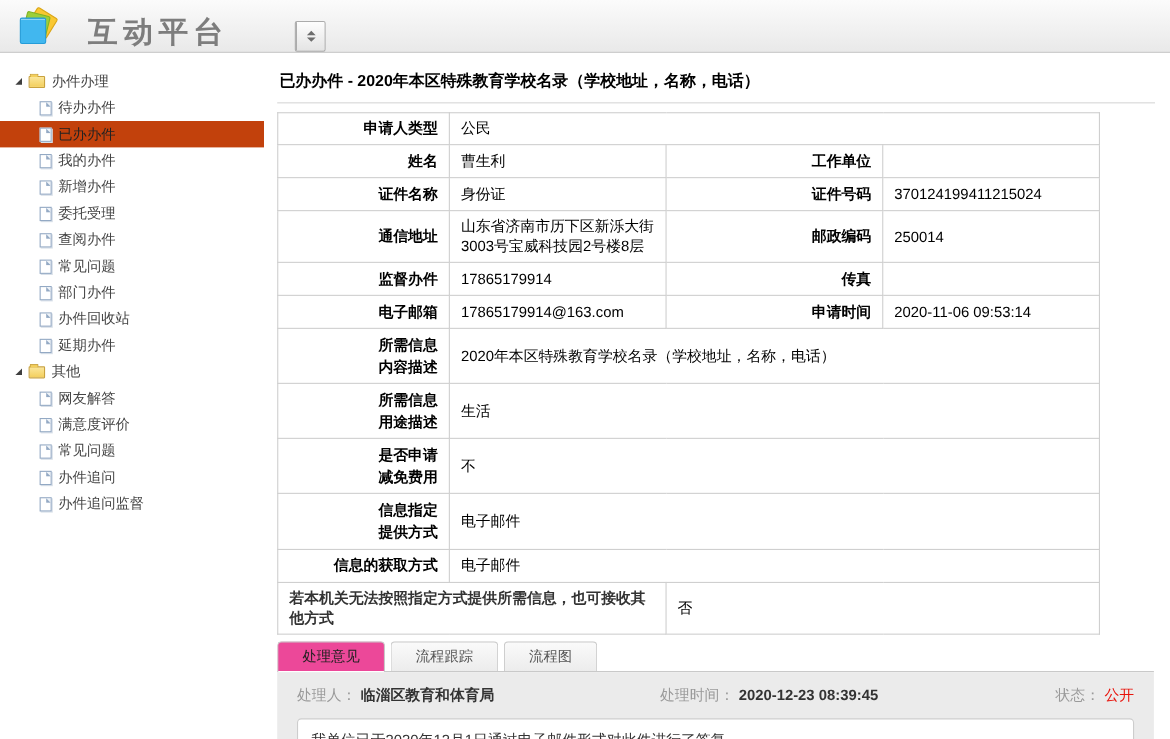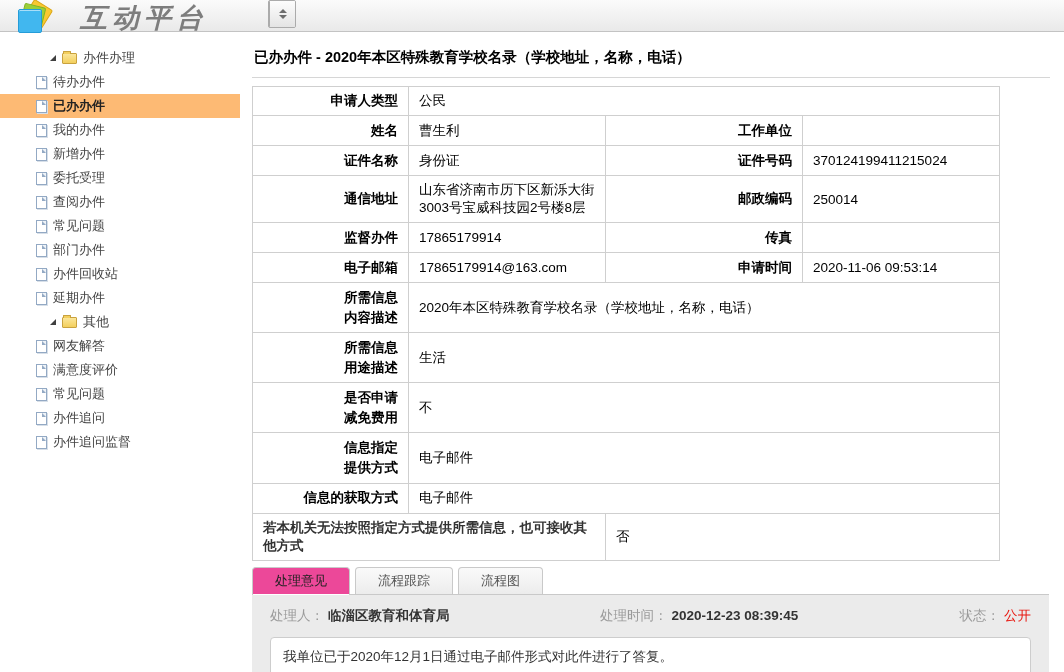--- a/index.html
+++ b/index.html
@@ -1,21 +1,21 @@
 <!DOCTYPE html>
 <html><head>
 <meta charset="utf-8">
 <style>
   * { margin:0; padding:0; box-sizing:border-box; }
   html,body { width:1064px; height:672px; overflow:hidden;
     font-family:"Liberation Sans","DejaVu Sans",sans-serif; background:#fff; color:#333; }
 
   
-  .header { height:32px; background:linear-gradient(#fbfbfb,#e9e9e9);
-    border-bottom:1px solid #c3c3c3; display:flex; align-items:flex-start;font-style:italic; }
+  .header { height:48px; background:linear-gradient(#fbfbfb,#e9e9e9);
+    border-bottom:1px solid #c3c3c3; display:flex; align-items:flex-end; }
   .logo { position:relative; width:44px; height:40px; margin-left:14px; }
   .logo .sq-yellow { position:absolute; width:22px; height:22px; background:#f9c832;
     border:1px solid #dba616; border-radius:2px; top:3px; left:13px; transform:rotate(32deg); }
   .logo .sq-green { position:absolute; width:22px; height:22px; background:#9ccf3a;
     border:1px solid #7fb324; border-radius:2px; top:5px; left:8px; transform:rotate(14deg); }
   .logo .sq-blue { position:absolute; width:24px; height:24px; background:#41b7ef;
     border:1px solid #259cd8; border-radius:2px; top:9px; left:4px;
     box-shadow:inset 0 1px 0 rgba(255,255,255,.55); }
   .app-title { font-size:27px; font-weight:bold; color:#7d7d7d; letter-spacing:5px; margin-left:22px; }
   .combobox { display:flex; margin-left:60px; height:28px; border:1px solid #ababab;
@@ -31,23 +31,23 @@
     border-top:4px solid #6d6d6d; }
 
   
   .wrap { display:flex; height:623px; }
   .sidebar { width:240px; padding-top:14px; flex-shrink:0; }
   .content { flex:1; padding:0 14px 0 12px; }
 
   
   .tree-row { height:24px; display:flex; align-items:center; font-size:13px;
     color:#444; cursor:pointer; white-space:nowrap; }
-  .tree-row.folder-row { padding-left:14px;margin-left:36px; }
+  .tree-row.folder-row { padding-left:14px; }
   .tree-row.leaf-row { padding-left:36px; }
-  .tree-row.selected { background:#fdba74; color:#222;font-weight:bold; }
+  .tree-row.selected { background:#c2410c; color:#222; }
   .exp { width:0; height:0; border-left:6px solid transparent; border-bottom:6px solid #3f3f3f;
     margin-right:6px; flex-shrink:0; }
   .ico-folder { width:15px; height:11px; background:linear-gradient(#fbe69a,#f3cf5d);
     border:1px solid #c9a23e; border-radius:1px; position:relative; margin-right:6px; flex-shrink:0; }
   .ico-folder::before { content:""; position:absolute; top:-3px; left:0; width:6px; height:2px;
     background:#f3cf5d; border:1px solid #c9a23e; border-bottom:none; border-radius:1px 1px 0 0; }
   .ico-doc { width:11px; height:13px; background:#fff; border:1px solid #93a9c4;
     position:relative; margin-right:6px; flex-shrink:0; box-shadow:1px 1px 0 #d7dfe8; }
   .ico-doc::after { content:""; position:absolute; top:0; right:0; width:0; height:0;
     border-style:solid; border-width:0 4px 4px 0; border-color:#cfdceb #eef3f8 #93a9c4 #fff; }

